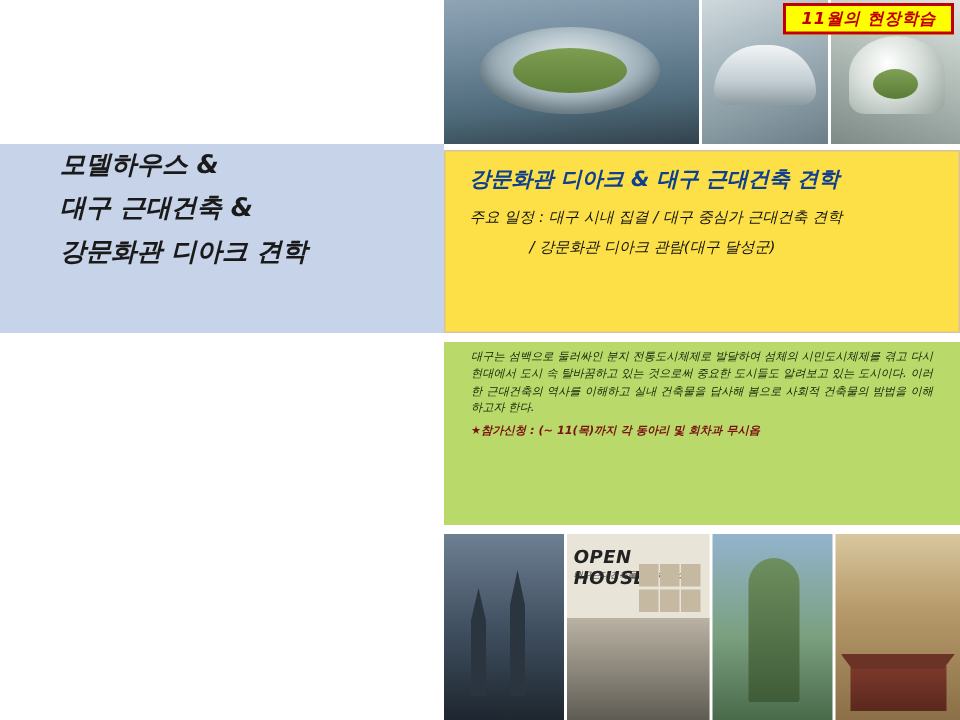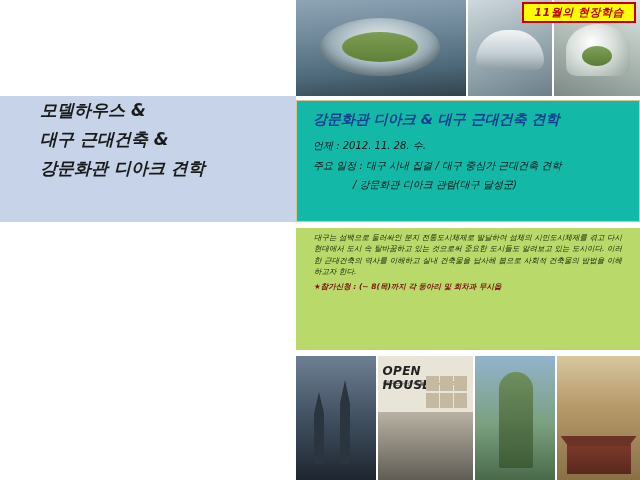--- a/index.html
+++ b/index.html
@@ -109,21 +109,21 @@
     white-space: pre-line;
   }
 
   
   .info-box {
     position: absolute;
     left: 296px;
     top: 100px;
     width: 344px;
     height: 122px;
-    background: #14b8a6;
+    background: #fde047;
     border: 1px solid #d9c39c;
     box-sizing: border-box;
     padding: 8px 10px 0 14px;
   }
   .info-title {
     color: #0f3f8f;
     font-size: 14px;
     font-weight: bold;
     margin: 2px 0 10px 2px;
   }
@@ -291,30 +291,29 @@
   <div class="red-banner">11월의 현장학습</div>
 
   <div class="title-block">
     <div class="title-text">모델하우스 &amp;
 대구 근대건축 &amp;
 강문화관 디아크 견학</div>
   </div>
 
   <div class="info-box">
     <div class="info-title">강문화관 디아크 &amp; 대구 근대건축 견학</div>
-    <div class="info-line">언제 : 2012. 11. 28. 수.</div>
     <div class="info-line">주요 일정 : 대구 시내 집결 / 대구 중심가 근대건축 견학</div>
     <div class="info-sub">/ 강문화관 디아크 관람(대구 달성군)</div>
   </div>
 
   <div class="blue-tab"></div>
 
   <div class="green-block">
     <p class="green-para">대구는 섬백으로 둘러싸인 분지 전통도시체제로 발달하여 섬체의 시민도시체제를 겪고 다시 현대에서 도시 속 탈바꿈하고 있는 것으로써 중요한 도시들도 알려보고 있는 도시이다. 이러한 근대건축의 역사를 이해하고 실내 건축물을 답사해 봄으로 사회적 건축물의 밤법을 이해하고자 한다.</p>
-    <p class="green-note">★참가신청 : (~ 8(목)까지 각 동아리 및 회차과 무시옵</p>
+    <p class="green-note">★참가신청 : (~ 11(목)까지 각 동아리 및 회차과 무시옵</p>
   </div>
 
   <div class="bottom-left-white"></div>
 
   <div class="bottom-row">
     <div class="photo b1"></div>
     <div class="photo b2">
       <div class="oh-title">OPEN HOUSE</div>
       <div class="oh-sub">대구근대건축물 오픈하우스</div>
       <div class="oh-thumbs">

